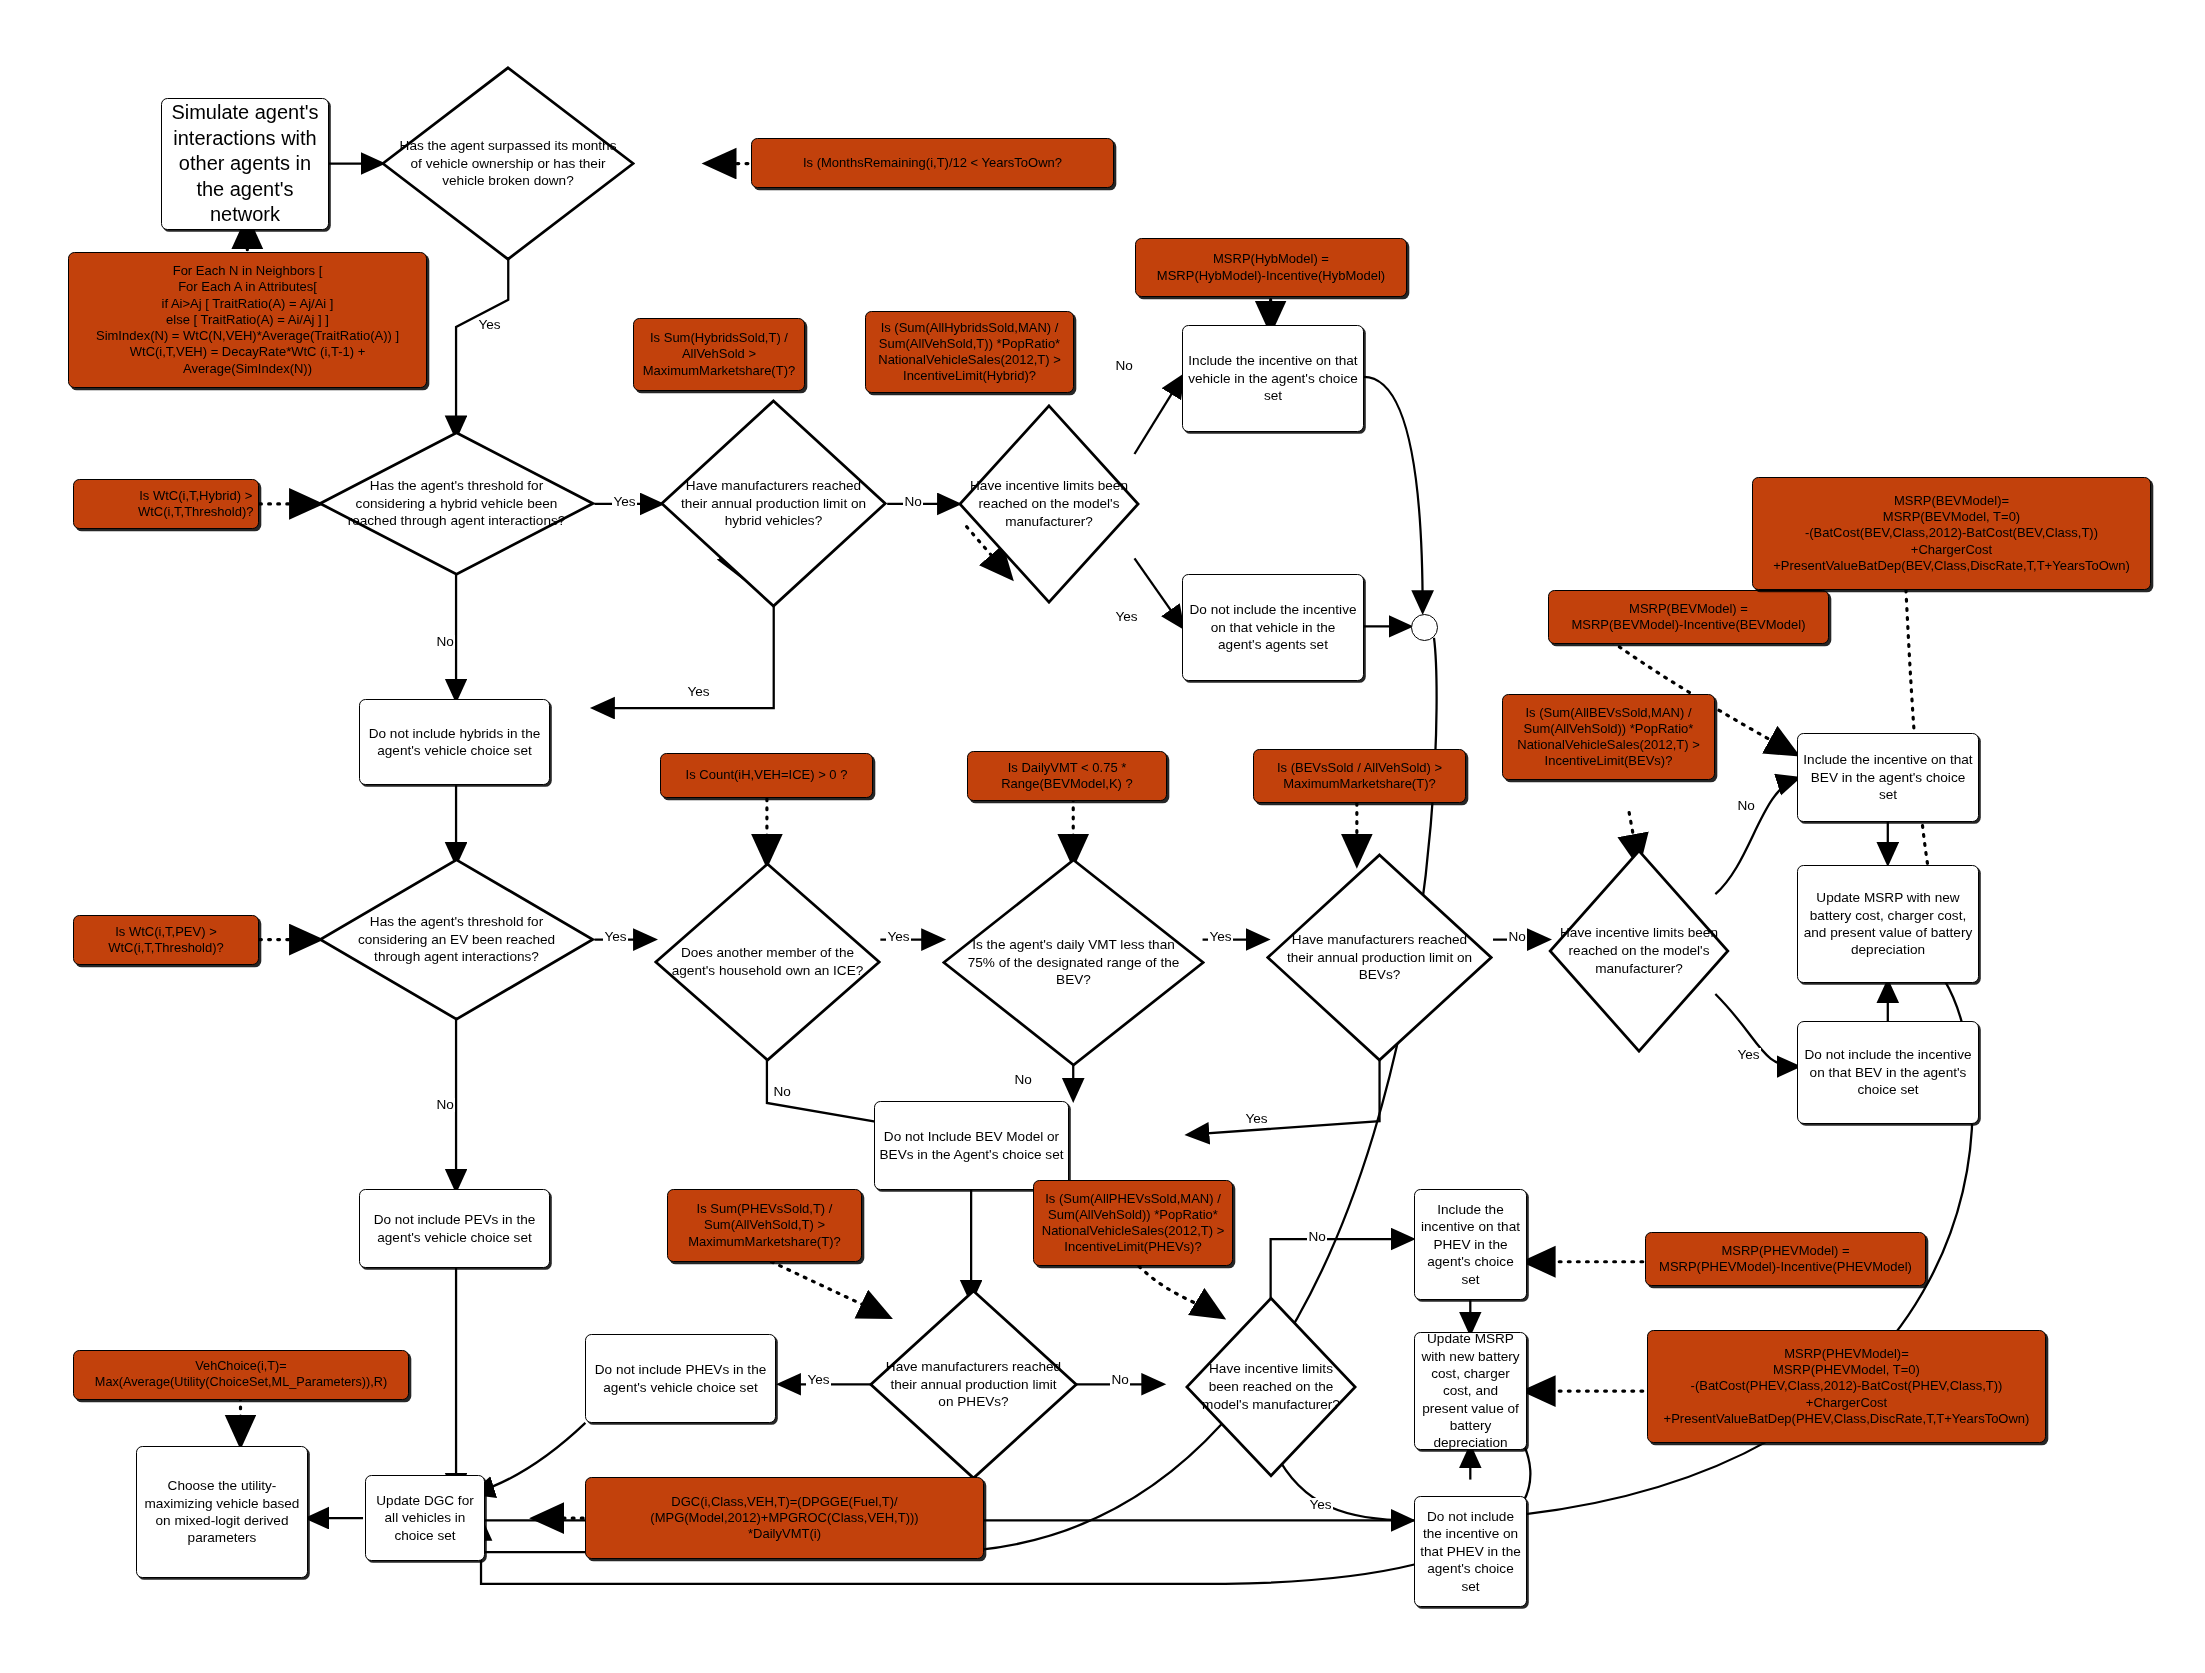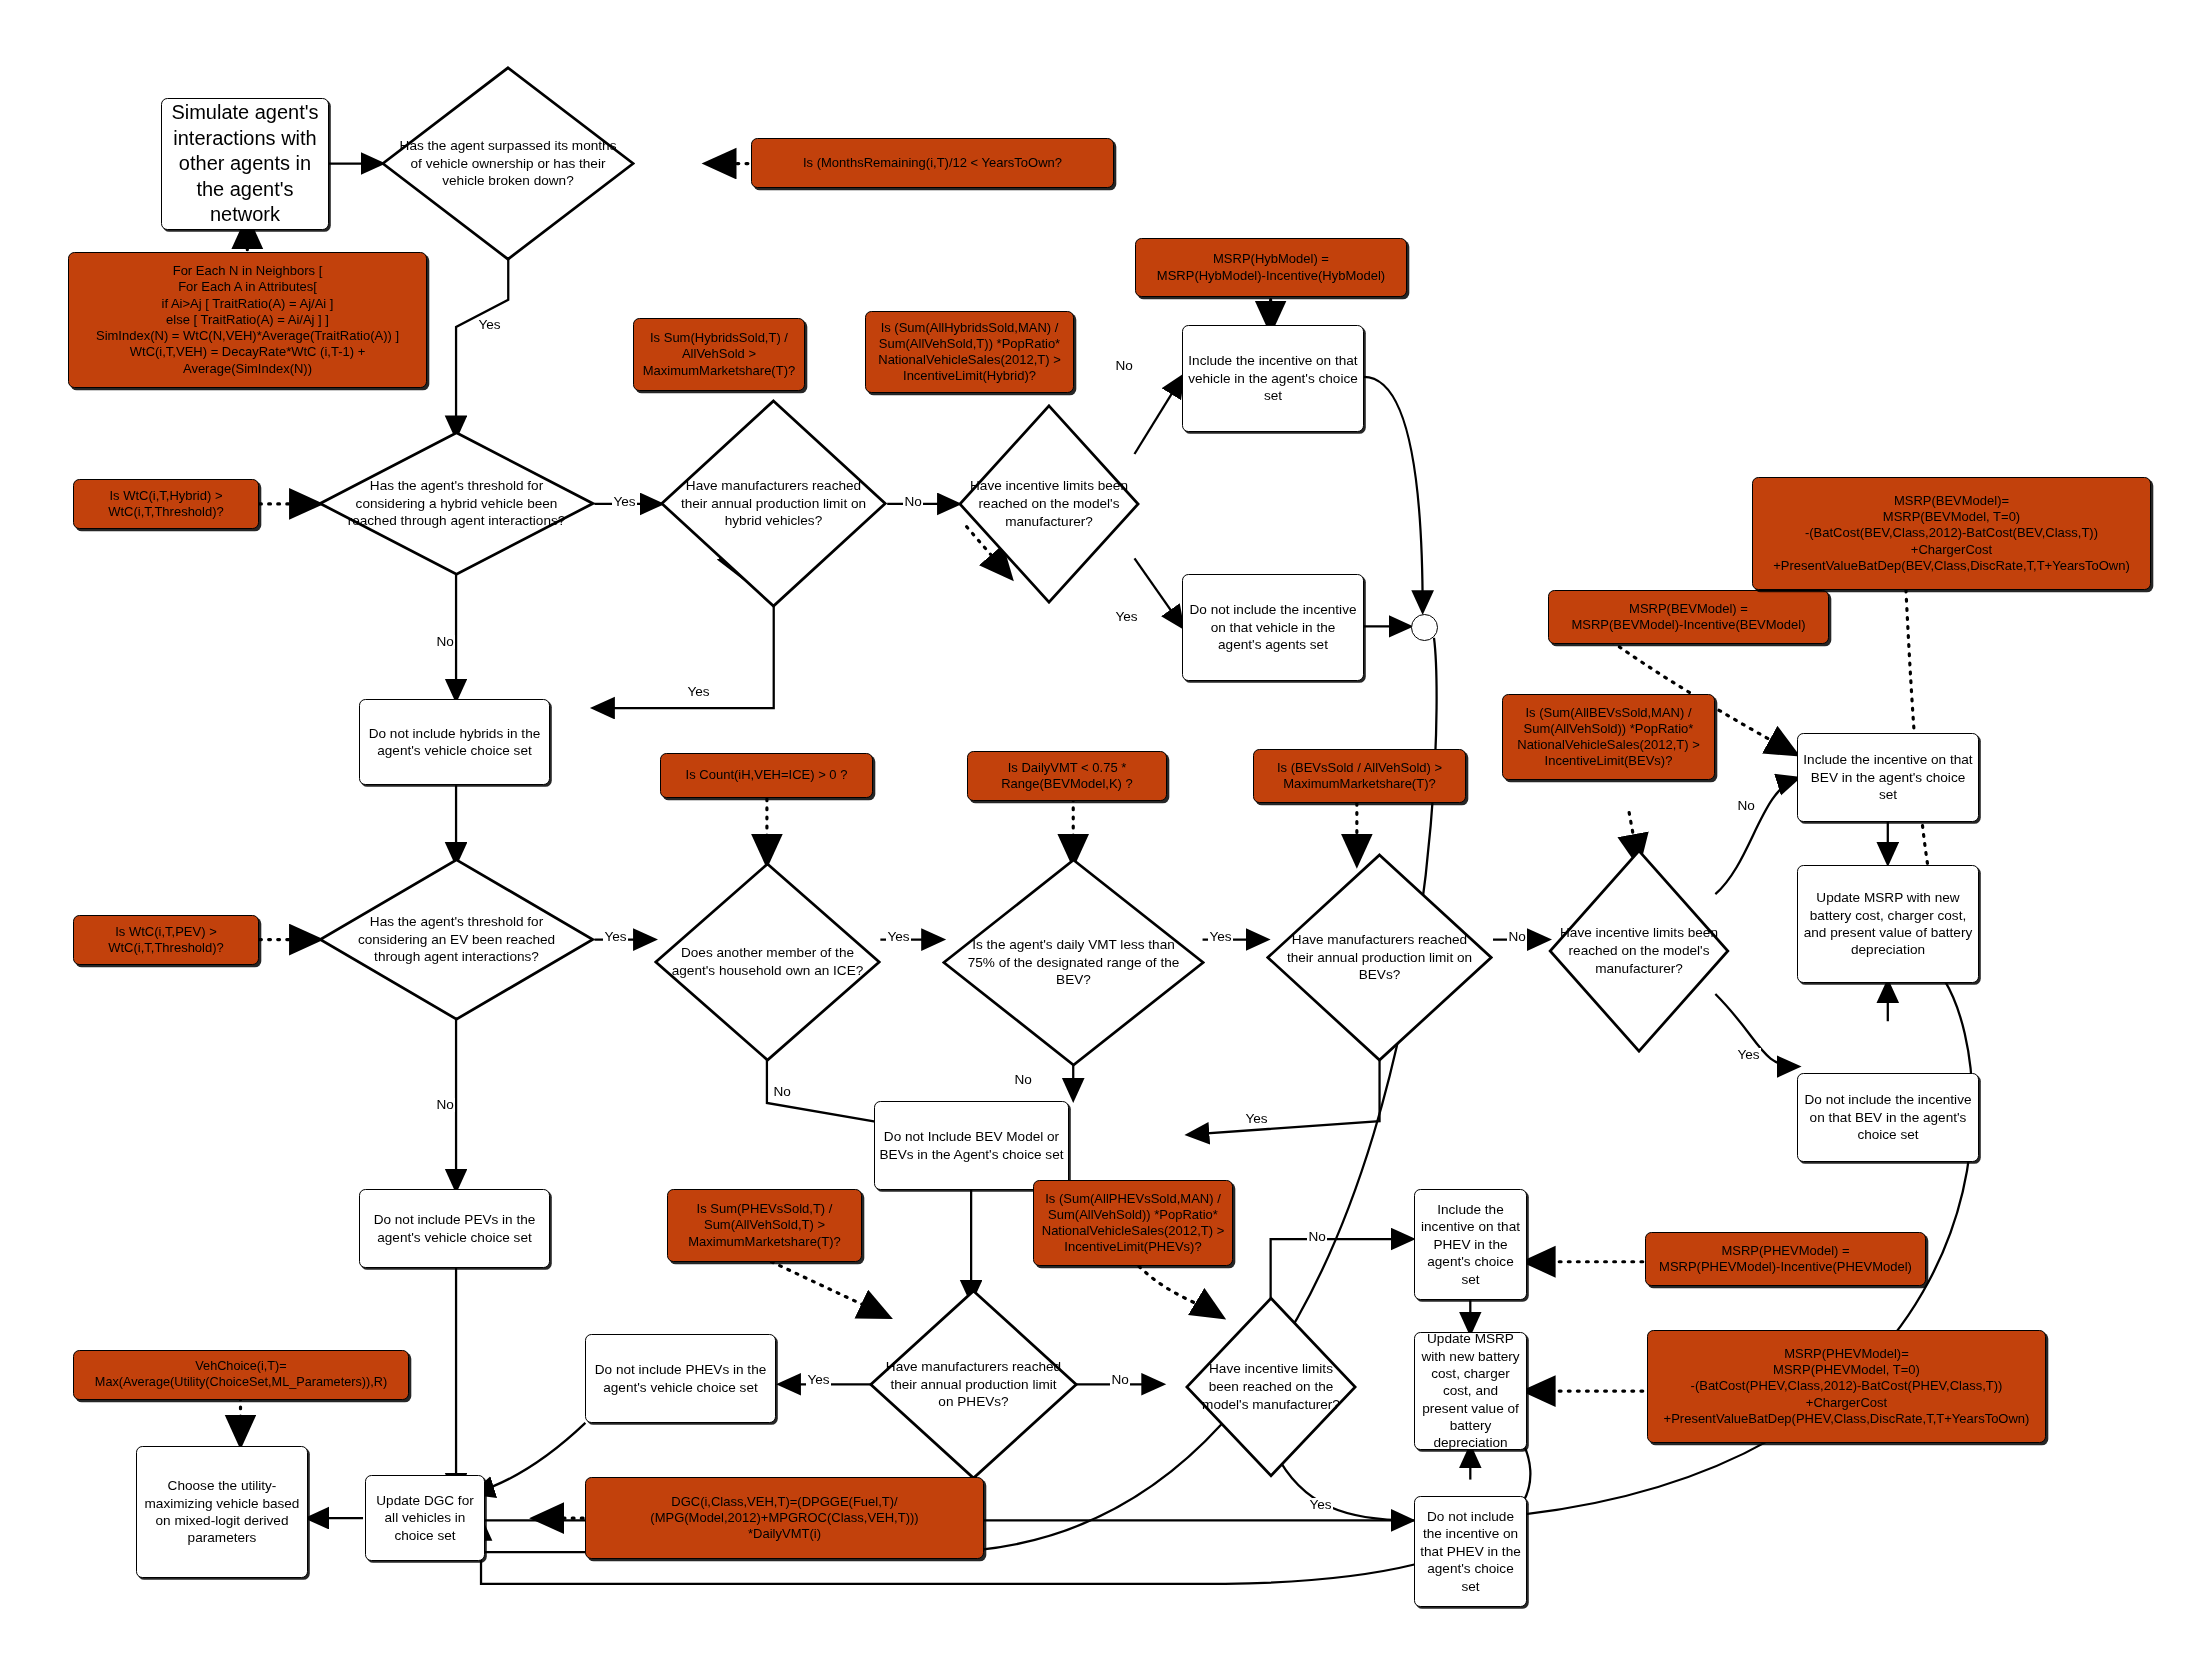--- a/index.html
+++ b/index.html
@@ -175,21 +175,21 @@
 Average(SimIndex(N))</span>
 </div>
 
 <div class="node dia" style="left:318px;top:431px;width:277px;height:145px;">
   <svg class="dshape" viewBox="0 0 610 320">
     <polygon points="305,4 606,160 305,316 4,160" fill="#fff" stroke="#000" stroke-width="6"></polygon>
   </svg>
   <span class="dtxt f30">Has the agent's threshold for considering a hybrid vehicle been reached through agent interactions?</span>
 </div>
 
-<div class="node note f29" style="left:73px;top:479px;width:186px;height:50px;white-space:pre-line;">
+<div class="node note f29" style="left:73px;top:479px;width:186px;height:50px;white-space:pre-line;justify-content:flex-end;">
   <span>Is WtC(i,T,Hybrid) &gt;
 WtC(i,T,Threshold)?</span>
 </div>
 
 <div class="node note f29" style="left:633px;top:318px;width:172px;height:73px;white-space:pre-line;">
   <span>Is Sum(HybridsSold,T) /
 AllVehSold &gt;
 MaximumMarketshare(T)?</span>
 </div>
 
@@ -308,21 +308,21 @@
 </div>
 
 <div class="node proc f30" style="left:1797px;top:733px;width:182px;height:89px;">
   <span>Include the incentive on that BEV in the agent's choice set</span>
 </div>
 
 <div class="node proc f30" style="left:1797px;top:865px;width:182px;height:118px;">
   <span>Update MSRP with new battery cost, charger cost, and present value of battery depreciation</span>
 </div>
 
-<div class="node proc f30" style="left:1797px;top:1073px;width:182px;height:89px;">
+<div class="node proc f30" style="left:1797px;top:1021px;width:182px;height:103px;border-radius:7px;">
   <span>Do not include the incentive on that BEV in the agent's choice set</span>
 </div>
 
 <div class="node proc f30" style="left:874px;top:1101px;width:195px;height:89px;">
   <span>Do not Include BEV Model or BEVs in the Agent's choice set</span>
 </div>
 
 <div class="node note f28" style="left:73px;top:1350px;width:336px;height:50px;white-space:pre-line;">
   <span>VehChoice(i,T)=
 Max(Average(Utility(ChoiceSet,ML_Parameters)),R)</span>

